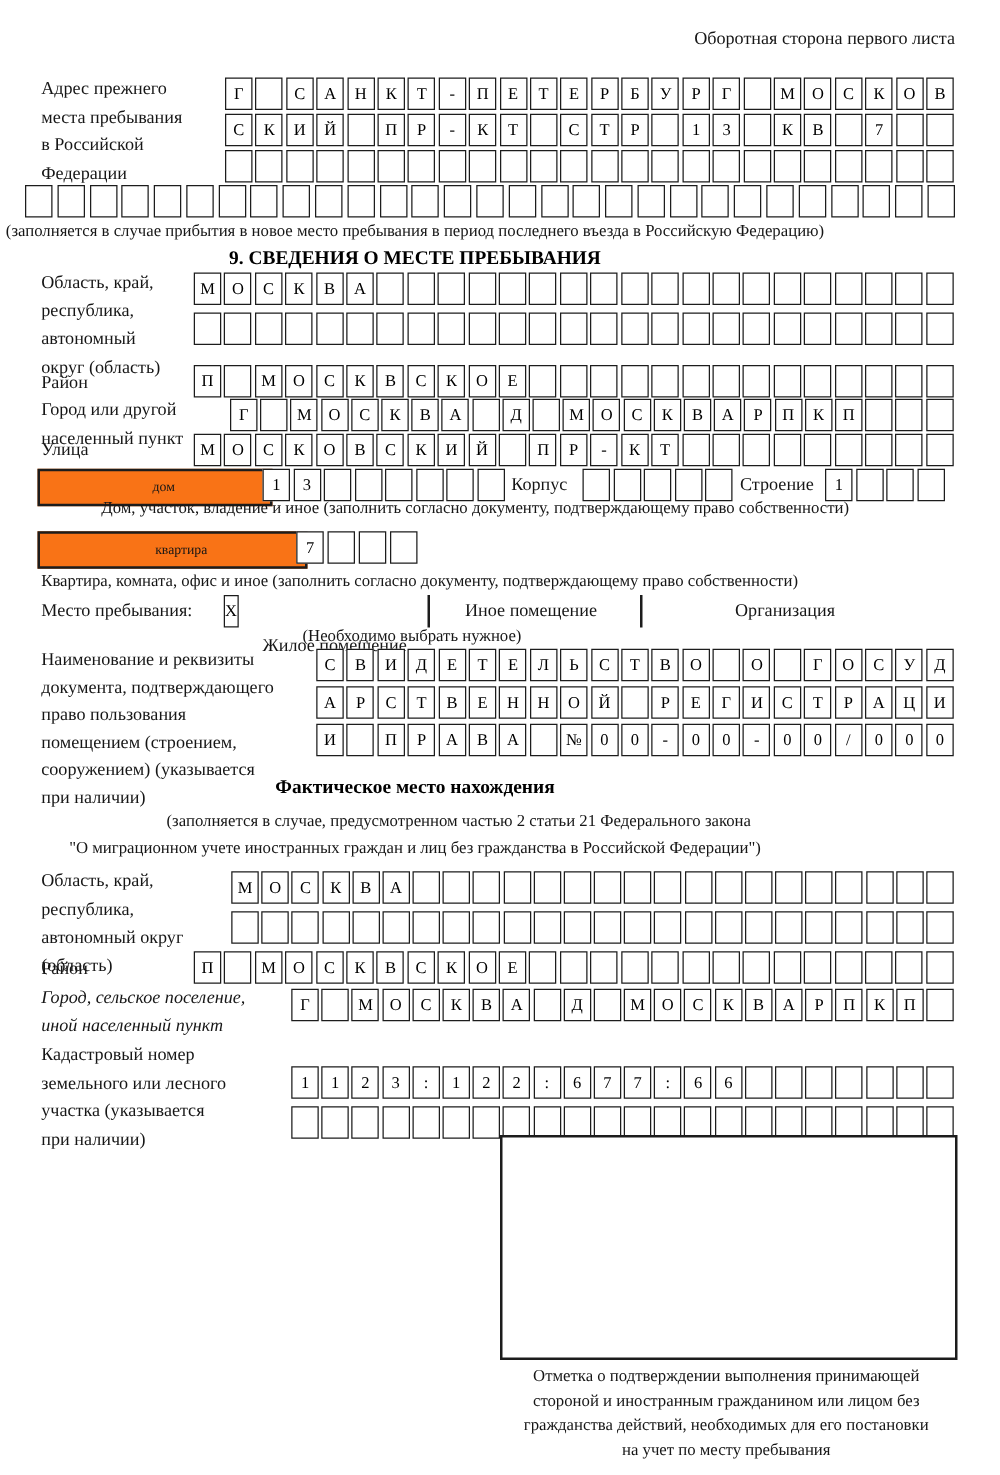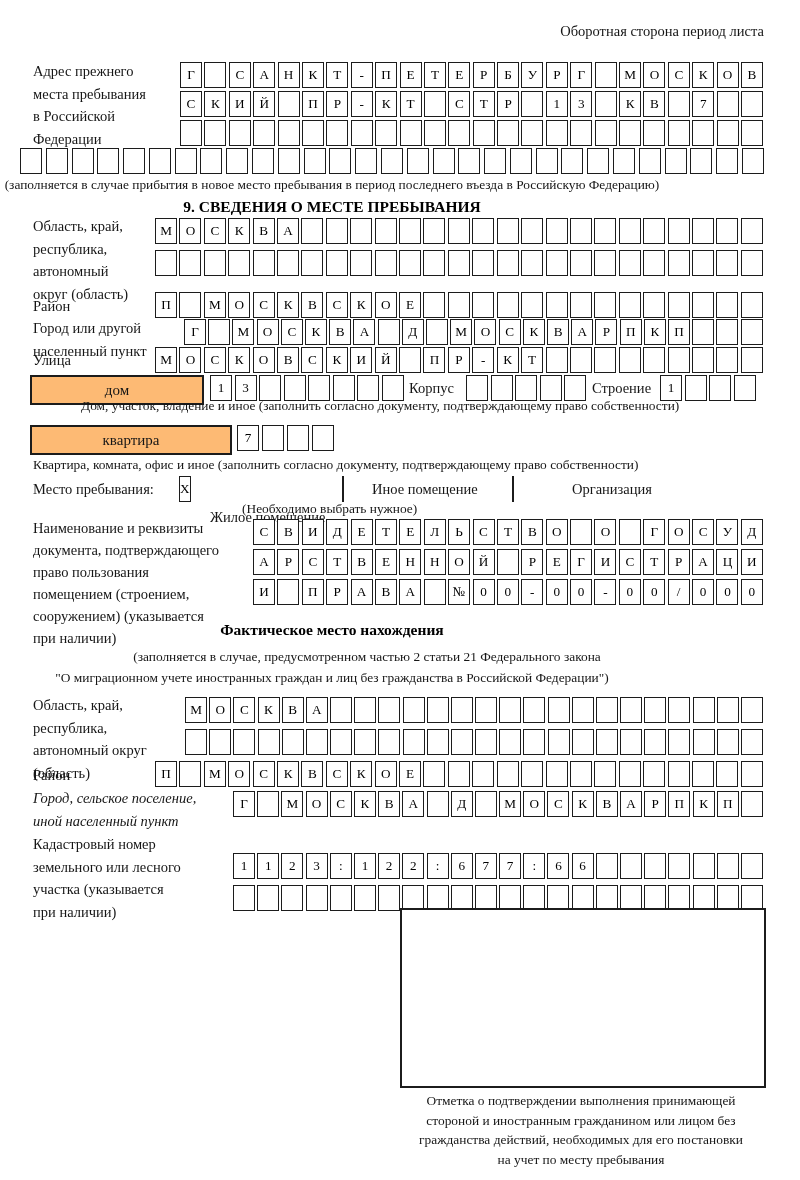--- a/index.html
+++ b/index.html
@@ -6,29 +6,29 @@
   body{width:800px;height:1180px;position:relative;font-family:"Liberation Serif",serif;color:#111;}
   .abs{position:absolute;}
   .lbl{white-space:pre-line;font-size:14.5px;line-height:22.5px;color:#161616;}
   .note{font-size:13.4px;color:#161616;}
   .center{left:0;width:664px;text-align:center;}
   .heading{font-weight:bold;font-size:15.5px;color:#000;}
   .grid{position:absolute;display:flex;justify-content:space-between;}
   .cell{flex:0 0 20px;height:24px;border:1.6px solid #1c1c1c;background:#fff;
         display:inline-flex;align-items:center;justify-content:center;
         font-size:13.2px;line-height:24px;color:#000;}
-  .bigbox{position:absolute;border:2px solid #1c1c1c;background:#fdba74;
-        display:flex;align-items:center;justify-content:center;font-size:15px;color:#161616;}
+  .bigbox{position:absolute;border:2px solid #1c1c1c;background:#f97316;
+        display:flex;align-items:center;justify-content:center;font-size:11px;color:#161616;padding-left:14px;}
   .stamp{position:absolute;border:2px solid #1c1c1c;background:#fff;}
   .caption{white-space:pre-line;text-align:center;font-size:13.4px;line-height:19.5px;color:#161616;}
 </style>
 </head>
 <body>
 
-<div class="abs lbl" style="top:20px;right:36px;">Оборотная сторона период листа</div>
+<div class="abs lbl" style="top:20px;right:36px;">Оборотная сторона первого листа</div>
 
 <div class="abs lbl" style="left:33px;top:60px;">Адрес прежнего
 места пребывания
 в Российской
 Федерации</div>
 <div class="grid" style="left:180px;top:62px;width:583px;">
     <span class="cell">Г</span>
     <span class="cell"></span>
     <span class="cell">С</span>
     <span class="cell">А</span>
@@ -322,21 +322,21 @@
     <span class="cell"></span>
   </div>
 <div class="abs note" style="left:33px;top:457px;">Квартира, комната, офис и иное (заполнить согласно документу, подтверждающему право собственности)</div>
 
 <div class="abs lbl" style="left:33px;top:478px;">Место пребывания:</div>
 <span class="cell abs" style="left:179px;top:476px;">X</span>
 <div class="abs lbl" style="left:210px;top:478px;margin-top:28px;">Жилое помещение</div>
 <span class="cell abs" style="left:342px;top:476px;"></span>
 <div class="abs lbl" style="left:372px;top:478px;">Иное помещение</div>
 <span class="cell abs" style="left:512px;top:476px;"></span>
-<div class="abs lbl" style="left:572px;top:478px;">Организация</div>
+<div class="abs lbl" style="left:588px;top:478px;">Организация</div>
 <div class="abs note" style="left:242px;top:501px;">(Необходимо выбрать нужное)</div>
 
 <div class="abs lbl" style="left:33px;top:517px;line-height:22px;">Наименование и реквизиты
 документа, подтверждающего
 право пользования
 помещением (строением,
 сооружением) (указывается
 при наличии)</div>
 <div class="grid" style="left:253px;top:519px;width:510px;">
     <span class="cell">С</span>

